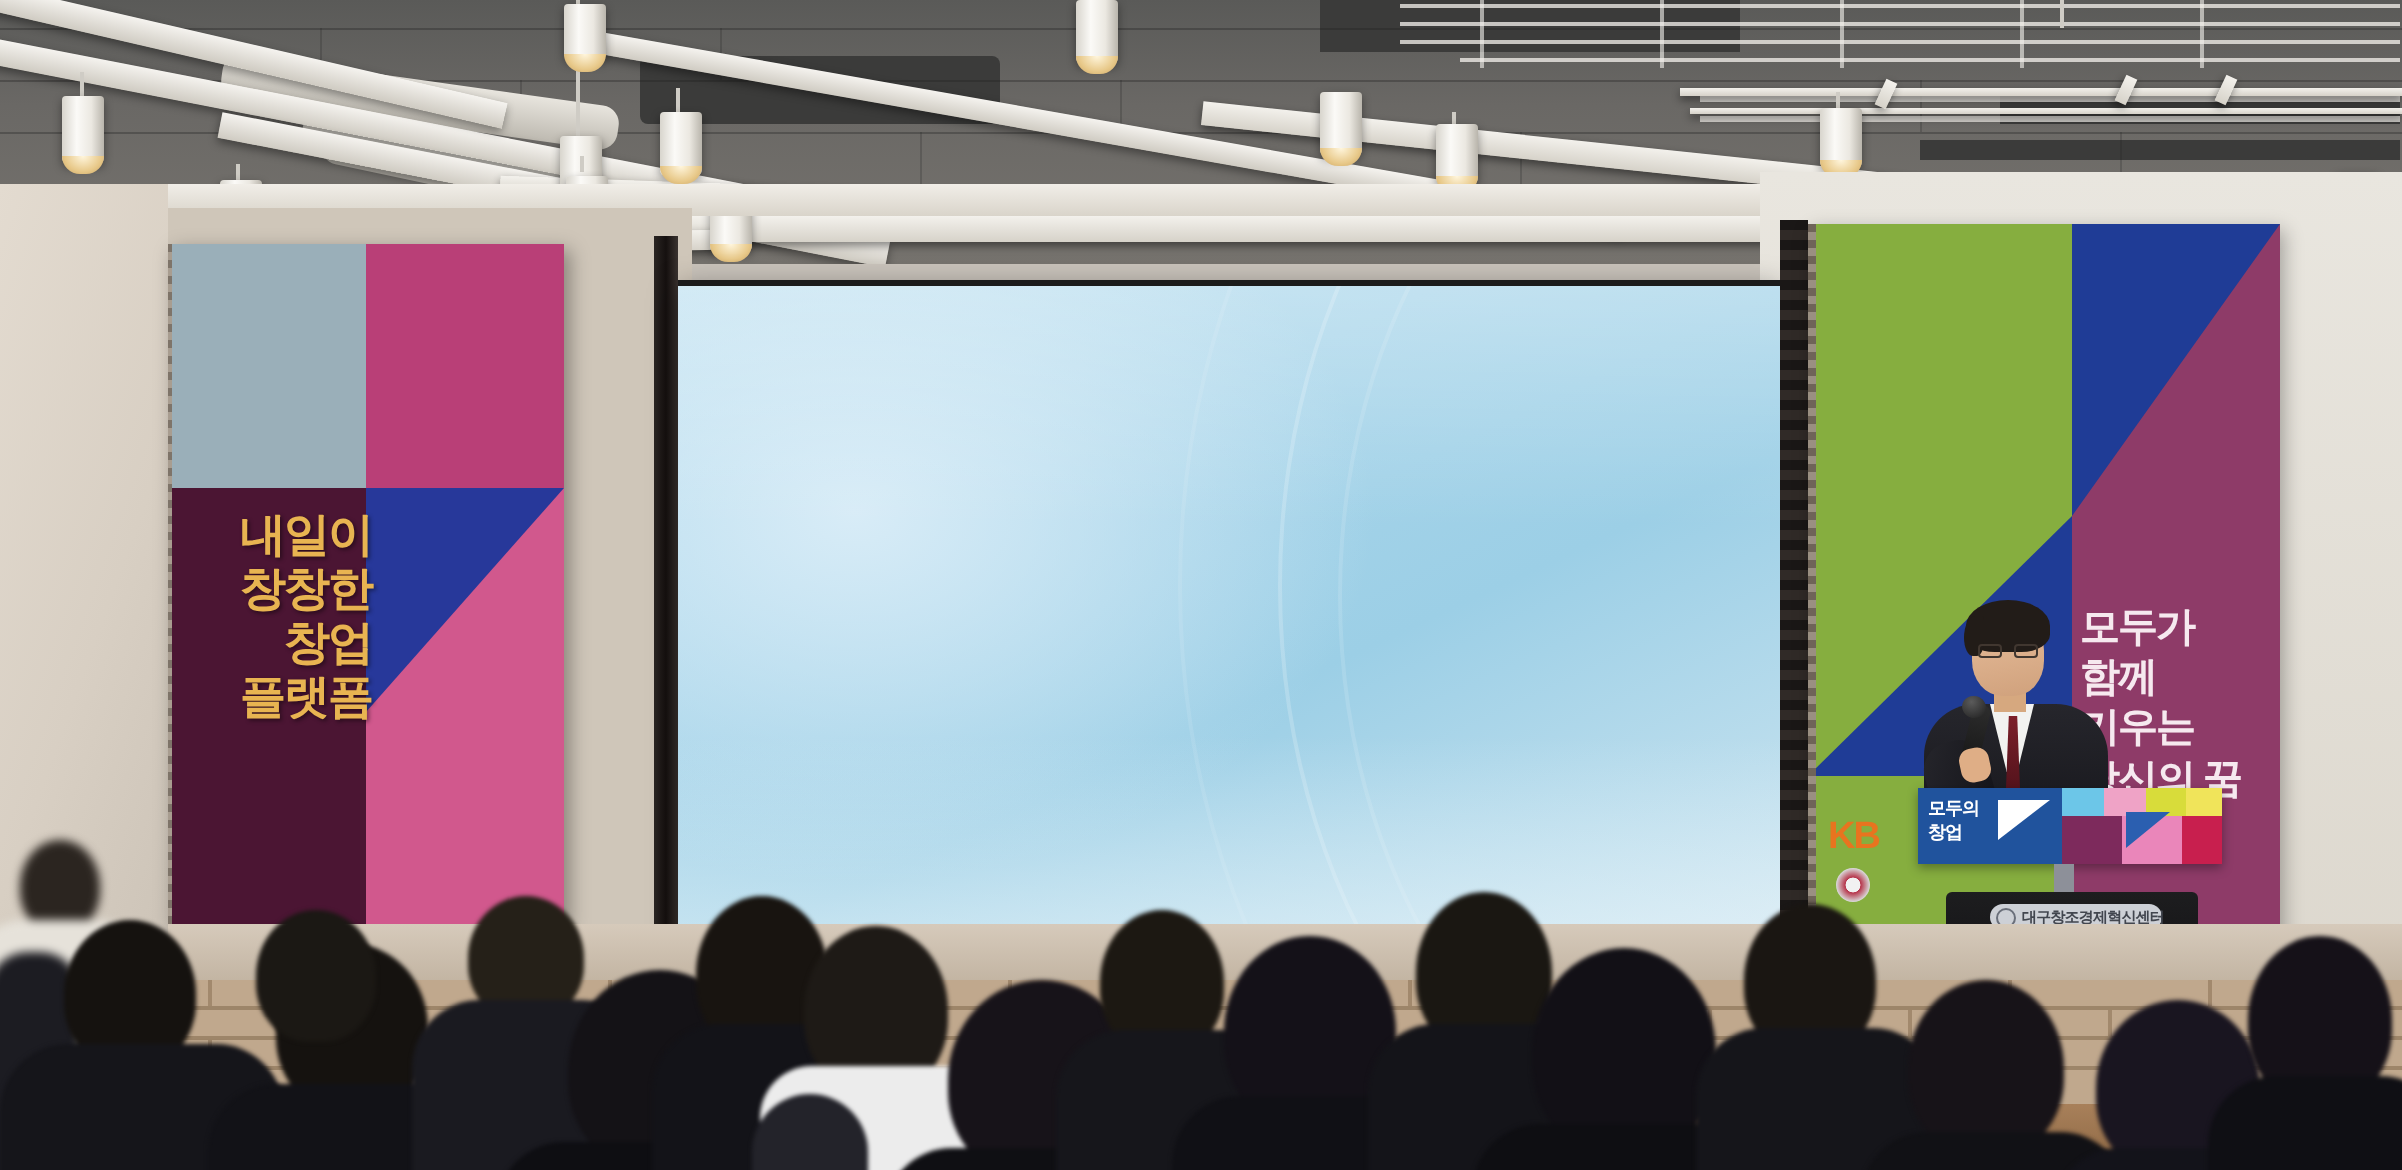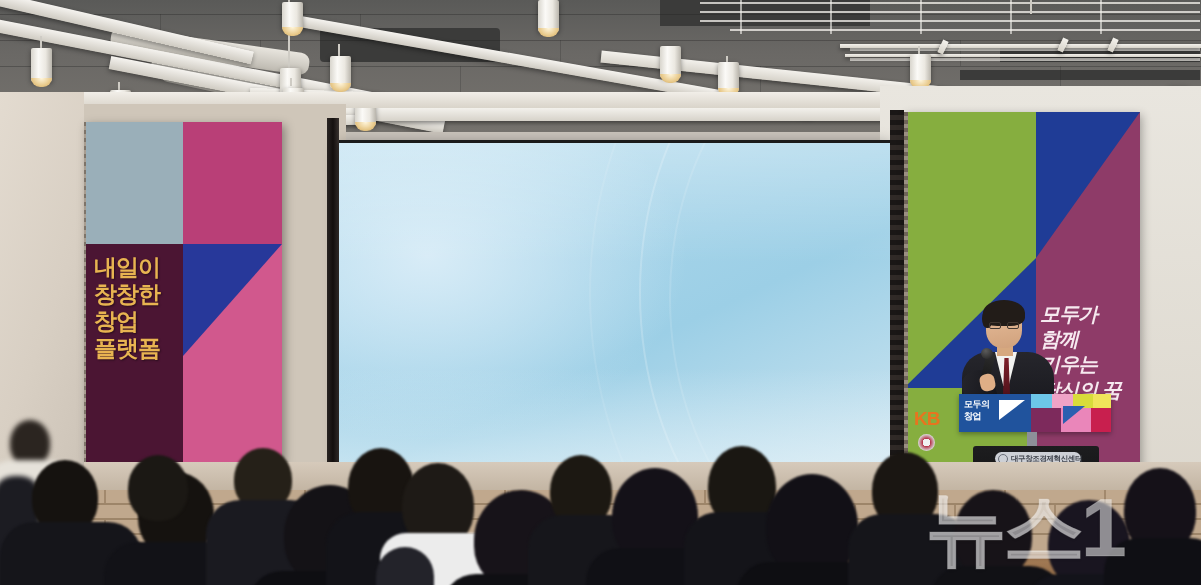--- a/index.html
+++ b/index.html
@@ -45,21 +45,21 @@
   #banner-left{left:84px;top:122px;width:198px;height:340px;
     box-shadow:3px 3px 9px rgba(0,0,0,.35);overflow:hidden;}
   #bl-tl{left:0;top:0;width:99px;height:122px;background:#9aafb9;}
   #bl-tr{left:99px;top:0;width:99px;height:122px;background:#b93f77;}
   #bl-bl{left:0;top:122px;width:99px;height:218px;background:#4b1533;}
   #bl-br{left:99px;top:122px;width:99px;height:218px;background:#d1588d;}
   #bl-tri{left:99px;top:122px;width:0;height:0;
     border-left:99px solid #27389a;border-bottom:112px solid transparent;}
   #bl-text{left:10px;top:132px;width:92px;color:#e8b451;font-weight:bold;
     font-size:23px;line-height:1.17;letter-spacing:-1px;
-    text-shadow:1px 1px 2px rgba(0,0,0,.45);}
+    text-shadow:1px 1px 2px rgba(0,0,0,.45);text-align:right;}
   #bl-text div{white-space:nowrap;}
   .bl-edge{position:absolute;left:-2px;top:0;width:4px;height:340px;
     background:repeating-linear-gradient(180deg,#7e7469 0 4px,#a89d90 4px 8px);}
 
   
   #gap-strip{left:327px;top:118px;width:12px;height:360px;
     background:linear-gradient(90deg,#2a2523,#15100f 50%,#3a3330);}
 
   
   #screen-frame{left:339px;top:140px;width:551px;height:338px;
@@ -88,21 +88,21 @@
     box-shadow:2px 3px 9px rgba(0,0,0,.3);overflow:hidden;}
   #br-g1{left:0;top:0;width:132px;height:146px;background:#86ae3f;}
   #br-b1{left:132px;top:0;width:104px;height:146px;background:#8e3b68;}
   #br-btri{left:132px;top:0;width:0;height:0;
     border-left:104px solid #1f3c96;border-bottom:146px solid transparent;}
   #br-g2{left:0;top:146px;width:132px;height:232px;background:#86ae3f;}
   #br-b2tri{left:0;top:146px;width:0;height:0;
     border-right:132px solid #1f3c96;border-top:130px solid transparent;}
   #br-m{left:132px;top:146px;width:104px;height:232px;background:#8e3b68;}
   #br-text{left:136px;top:190px;width:102px;color:#f6e9ef;font-weight:bold;
-    font-size:20px;line-height:1.26;letter-spacing:-1px;font-style:italic;}
+    font-size:20px;line-height:1.26;letter-spacing:-1px;}
   #br-text div{white-space:nowrap;}
   #br-kb{left:10px;top:296px;color:#e8741f;font-weight:bold;font-size:19px;
     letter-spacing:-1px;}
   #br-seal{left:14px;top:322px;width:17px;height:17px;border-radius:50%;
     background:radial-gradient(circle,#f1f1f1 30%,#b6344a 32%,#d9d9d9 70%);}
   .br-edge{position:absolute;left:0;top:0;width:4px;height:378px;
     background:repeating-linear-gradient(180deg,#6f6459 0 4px,#9a8f82 4px 8px);}
 
   
   #speaker{left:962px;top:300px;width:92px;height:132px;}
@@ -515,15 +515,14 @@
   <div class="abs aud-blur" style="left:1036px;top:500px;width:110px;height:85px;">
     <div class="head" style="left:12px;top:0;width:82px;height:88px;background:#191520;"></div>
     <div class="body" style="left:-10px;top:74px;width:138px;height:100px;background:#13131a;"></div>
   </div>
 
   <div class="abs aud-blur" style="left:1118px;top:468px;width:90px;height:117px;">
     <div class="head" style="left:6px;top:0;width:72px;height:84px;background:#151118;"></div>
     <div class="body" style="left:-14px;top:70px;width:120px;height:115px;background:#0f0f14;"></div>
   </div>
 
-  <div class="abs" id="watermark">뉴스1</div>
 
 </div>
 
 </body></html>

